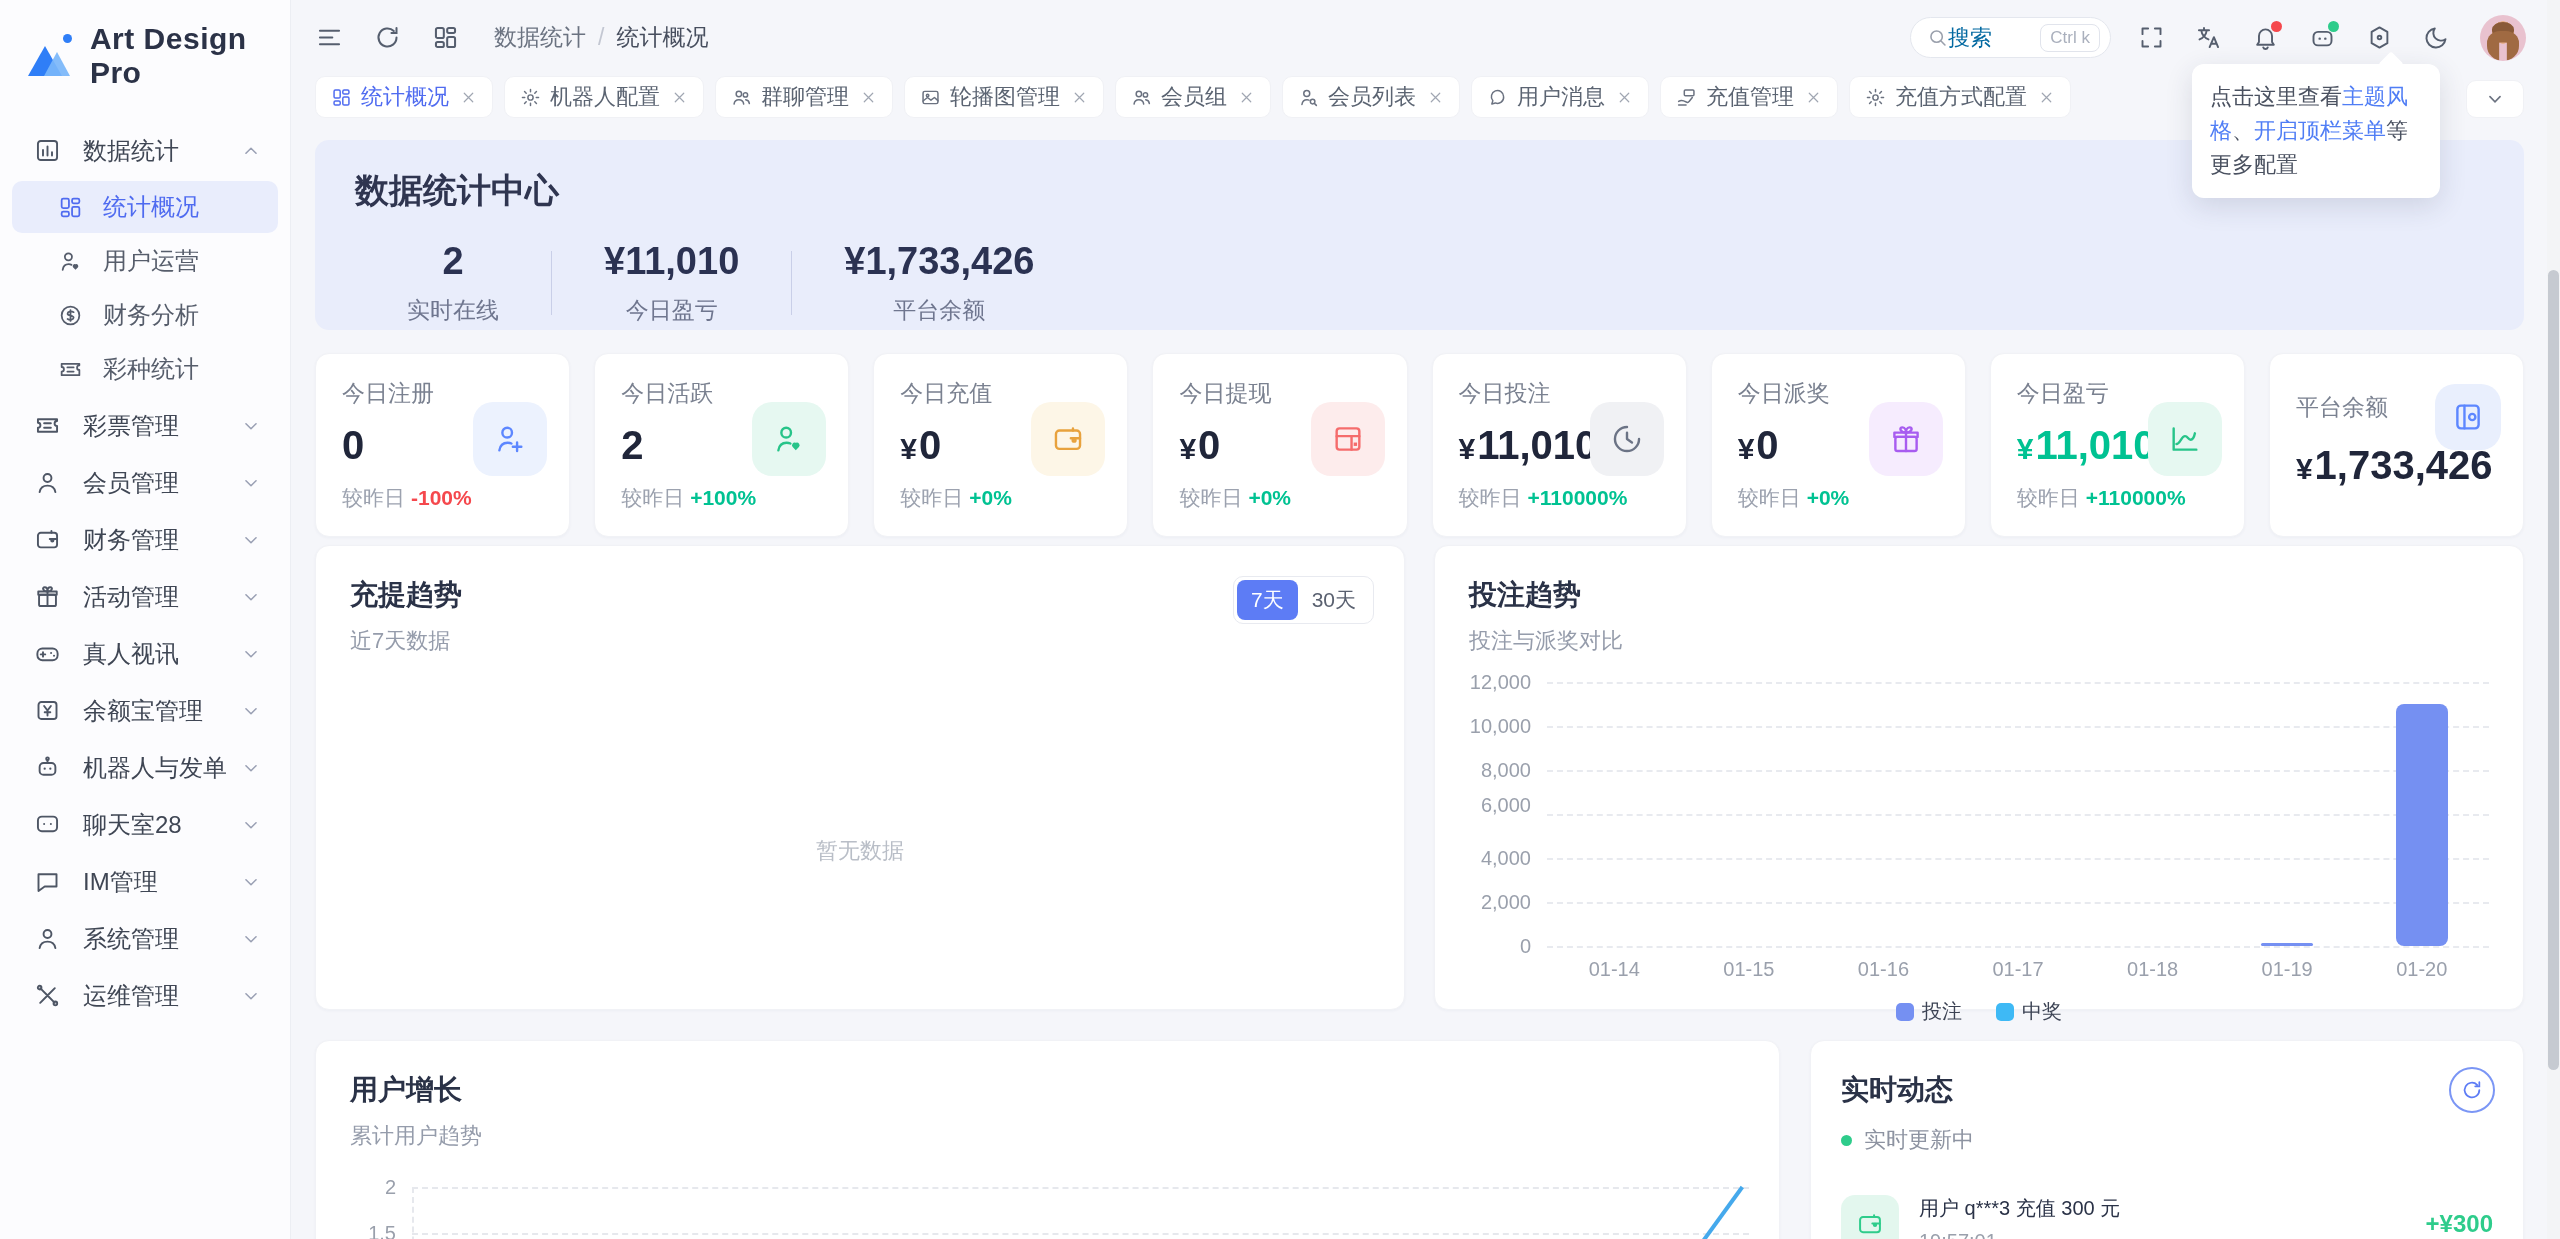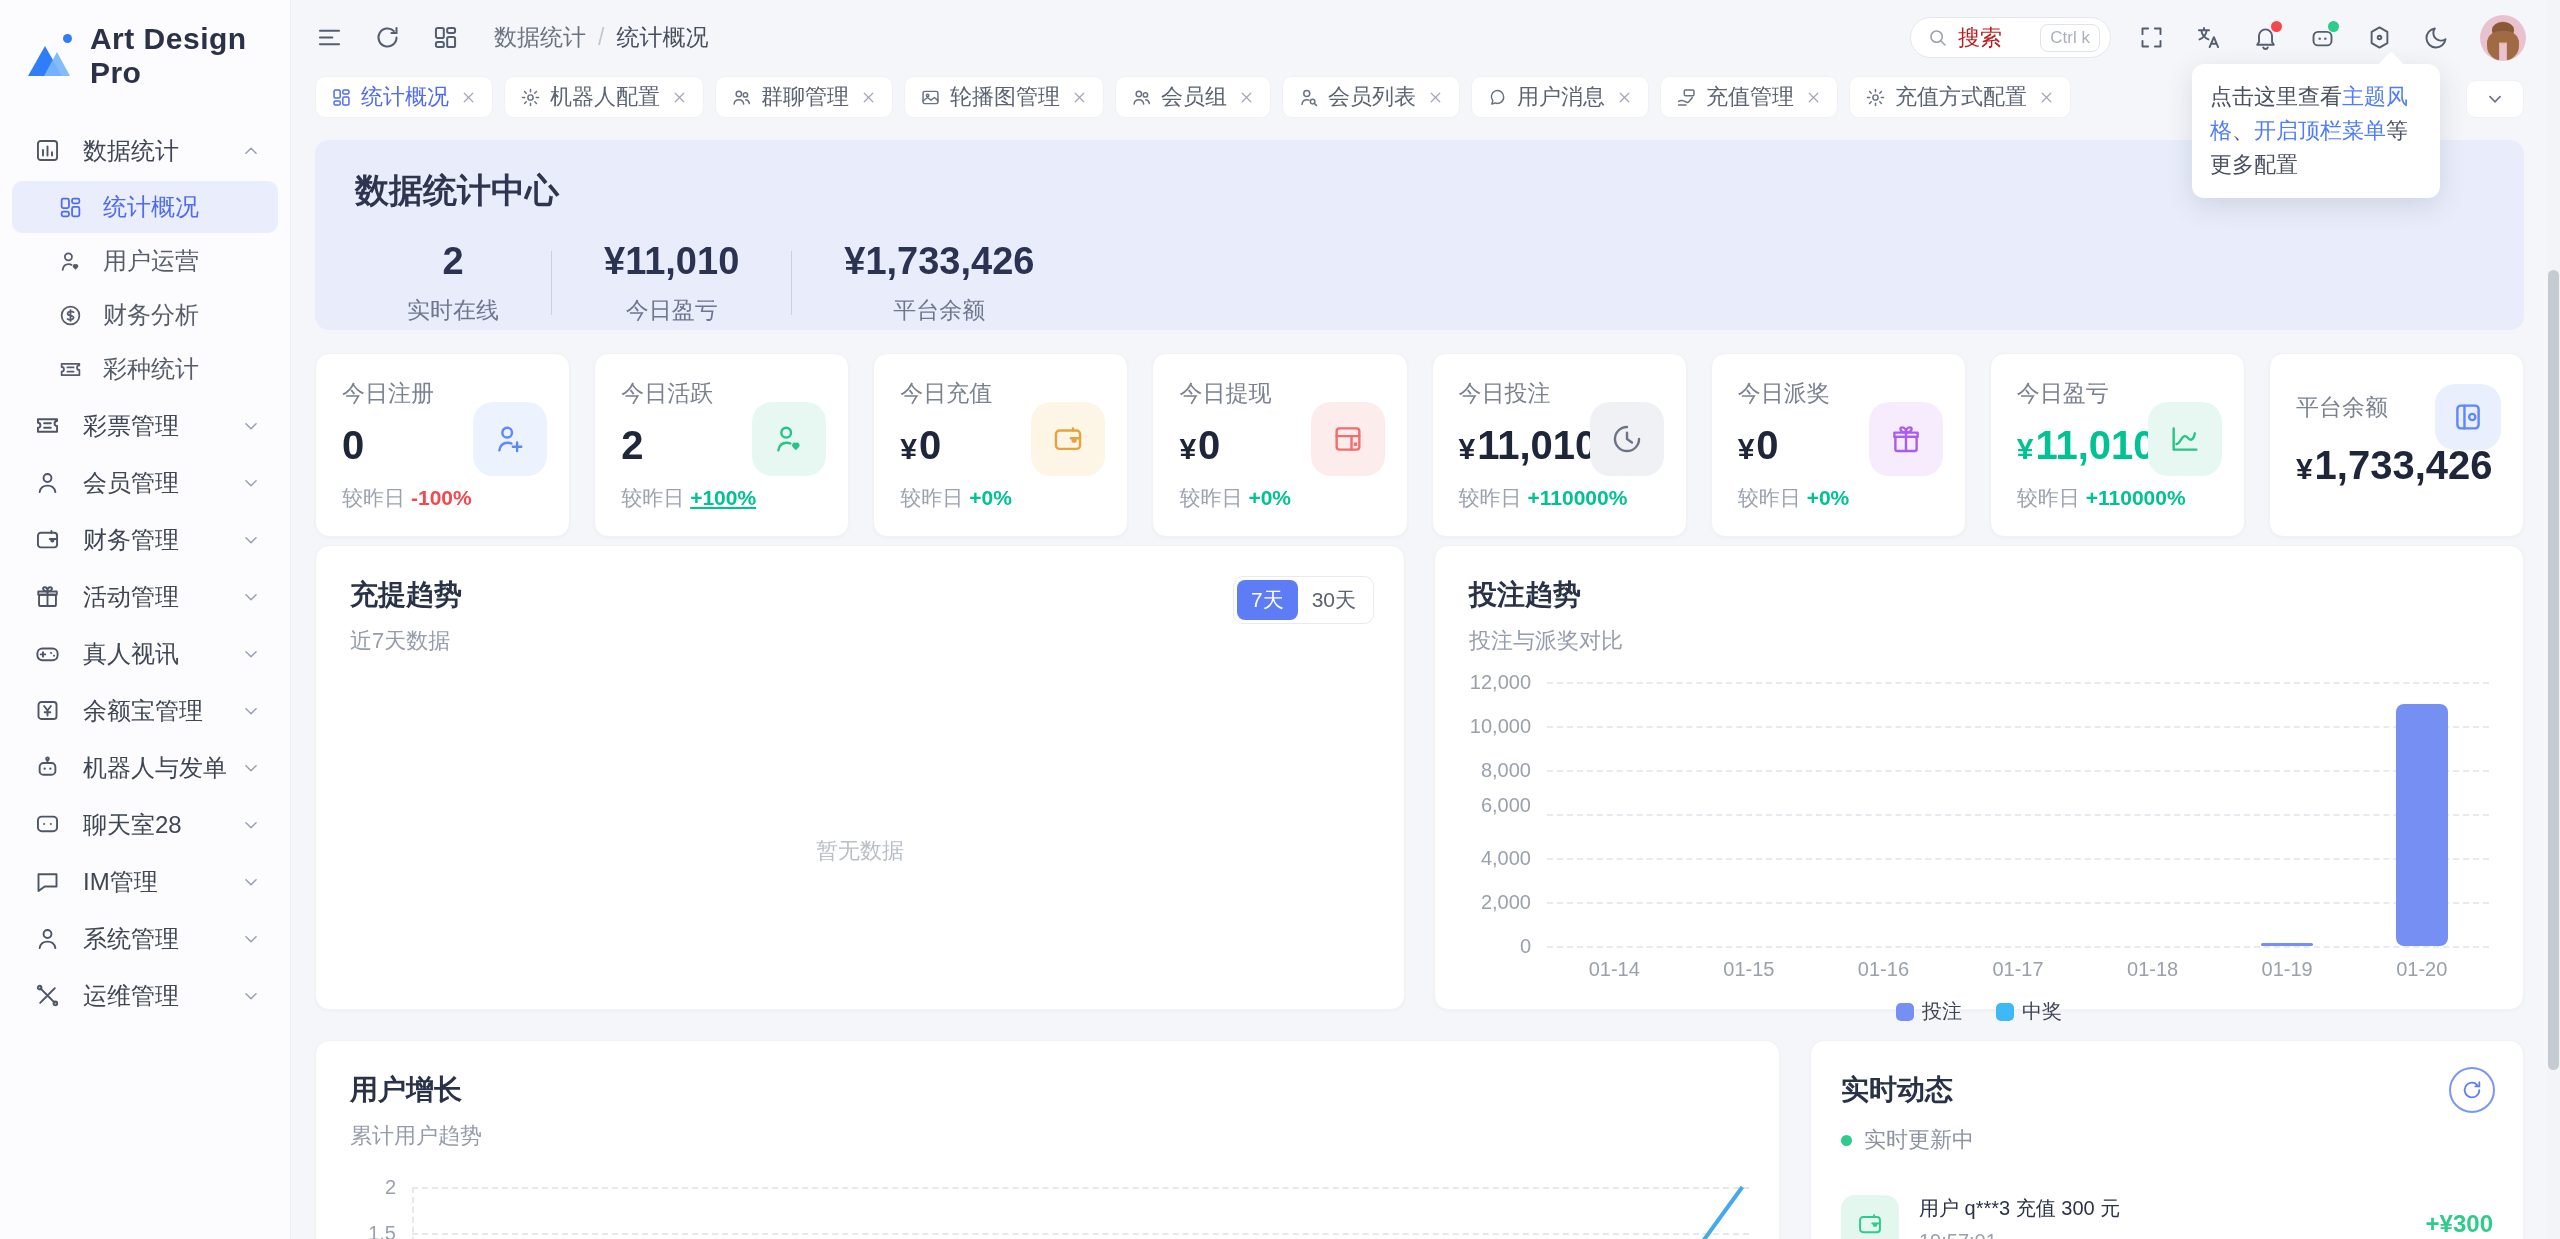--- a/index.html
+++ b/index.html
@@ -40,21 +40,21 @@
     position:absolute; left:292px; top:0; right:0; height:75px;
     display:flex; align-items:center; padding:0 34px 0 24px;
   }
   .tb-icon-btn { width:27px; height:27px; color:#555e6e; margin-right:31px; cursor:pointer; }
   .breadcrumb { display:flex; align-items:center; gap:12px; font-size:23px; margin-left:4px; }
   .bc-first { color:#6a7280; } .bc-sep { color:#c3c7d2; } .bc-last { color:#474e5e; }
   .tb-spacer { flex:1; }
   .search-box { display:flex; align-items:center; width:201px; height:41px; border:1px solid #e4e7ee;
     border-radius:21px; background:#fff; padding:0 10px 0 16px; margin-right:27px; cursor:text; }
   .search-box .s-icon { width:21px; height:21px; color:#9aa0ac; }
-  .search-box .s-ph { flex:1; font-size:22px; color:#b91c1c; margin-left:10px; }
+  .search-box .s-ph { flex:1; font-size:22px; color:#0369a1; }
   .kbd { font-size:17px; color:#aab0bd; border:1px solid #e1e4ec; border-radius:8px; padding:3px 9px; }
   .tb-right { display:flex; align-items:center; gap:30px; }
   .tb-ric { position:relative; width:27px; height:27px; color:#555e6e; cursor:pointer; }
   .tb-ric svg { width:27px; height:27px; }
   .badge-dot { position:absolute; right:-3px; top:-3px; width:11px; height:11px; border-radius:50%; }
   .avatar { width:46px; height:46px; border-radius:50%; overflow:hidden; cursor:pointer;
     background:radial-gradient(circle at 50% 38%, #e8b08c 0 30%, #e9c2cf 31% 100%); position:relative; }
   .avatar::before { content:""; position:absolute; left:12px; top:7px; width:22px; height:15px; border-radius:50% 50% 40% 40%; background:#8a5a38; }
   .avatar::after { content:""; position:absolute; left:7px; top:16px; width:32px; height:30px;
     background:#a06a42; border-radius:40% 40% 50% 50%; clip-path:polygon(0 0,100% 0,100% 100%,62% 100%,62% 40%,38% 40%,38% 100%,0 100%); }
@@ -749,21 +749,21 @@
       <div class="scmp"><span>较昨日</span><b style="color: rgb(245, 72, 77);">-100%</b></div>
       <div class="chip" style="background: rgb(236, 242, 254); color: rgb(93, 135, 255);">
         <svg class="ic" fill="none" stroke="currentColor" stroke-width="1.7" stroke-linecap="round" stroke-linejoin="round" width="100%" height="100%">
           <use href="#sym-user-plus"></use>
         </svg>
       </div>
     </div>
     <div class="scard">
       <div class="st">今日活跃</div>
       <div class="sv"><span>2</span></div>
-      <div class="scmp"><span>较昨日</span><b style="color: rgb(0, 194, 146); text-decoration: underline;">+100%</b></div>
+      <div class="scmp"><span>较昨日</span><b style="color: rgb(0, 194, 146);">+100%</b></div>
       <div class="chip" style="background: rgb(230, 248, 241); color: rgb(39, 196, 137);">
         <svg class="ic" fill="none" stroke="currentColor" stroke-width="1.7" stroke-linecap="round" stroke-linejoin="round" width="100%" height="100%">
           <use href="#sym-user-heart"></use>
         </svg>
       </div>
     </div>
     <div class="scard">
       <div class="st">今日充值</div>
       <div class="sv"><span class="pfx">¥</span><span>0</span></div>
       <div class="scmp"><span>较昨日</span><b style="color: rgb(0, 194, 146);">+0%</b></div>

